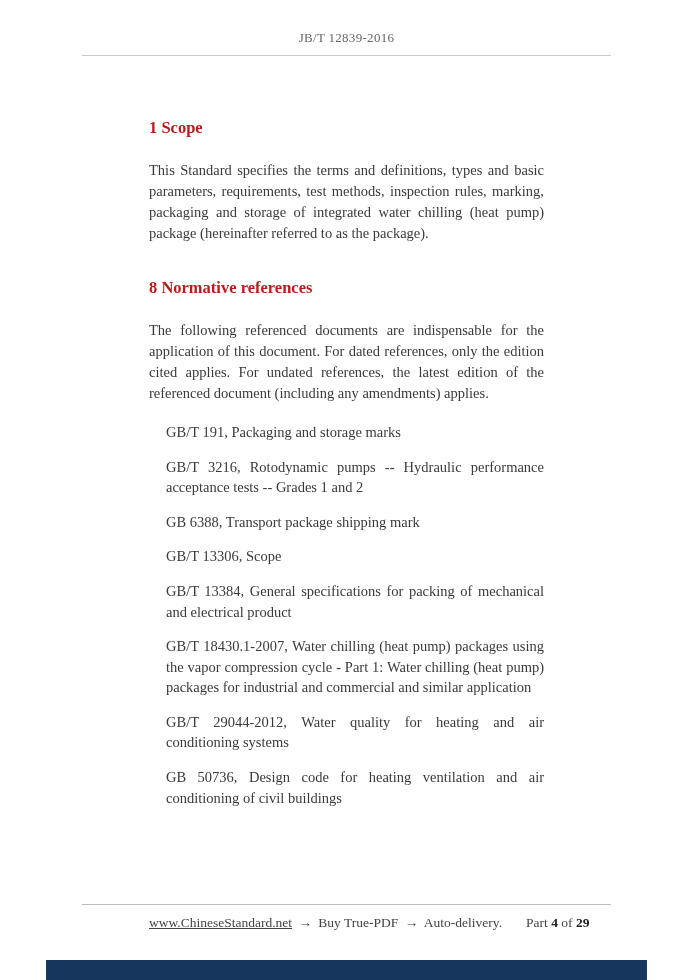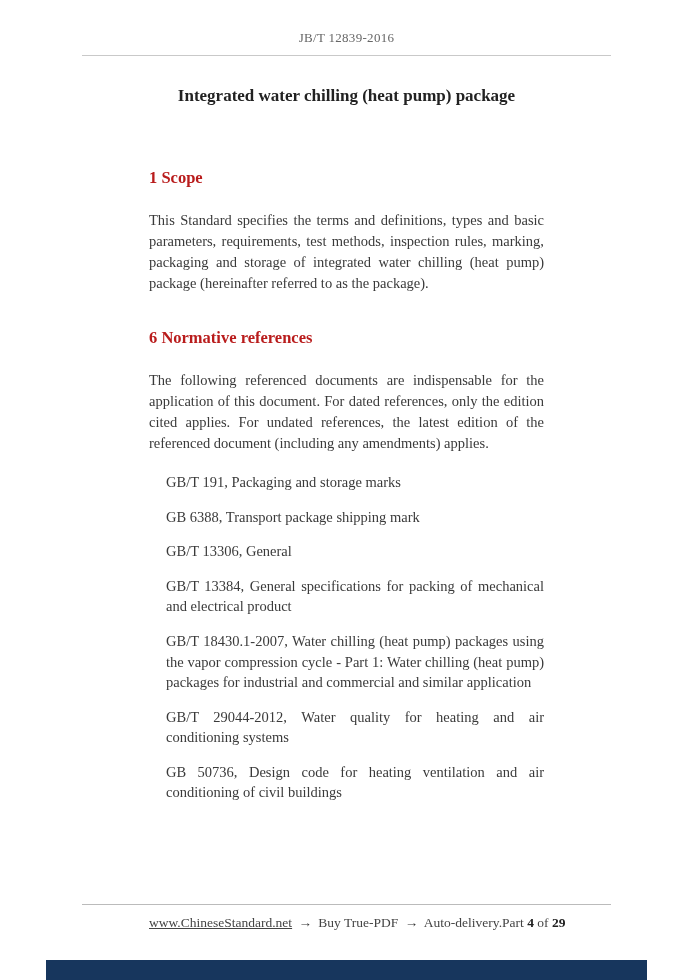--- a/index.html
+++ b/index.html
@@ -80,20 +80,21 @@
     border-top: 1px solid #bbbbbb;
     margin: 0 36px;
   }
   .footer-row {
     display: flex;
     justify-content: space-between;
     align-items: baseline;
     padding: 10px 103px 0 103px;
     font-size: 13.5px;
     color: #444;
+    gap: 24px;
   }
   .footer-left { white-space: nowrap; }
   .footer-link {
     color: #444;
     text-decoration: underline;
     cursor: pointer;
   }
   .footer-arrow {
     padding: 0 3px;
     color: #333;
@@ -114,34 +115,34 @@
 
 <div class="page">
 
   <div class="header">
     <div class="doc-number">JB/T 12839-2016</div>
     <hr class="header-rule">
   </div>
 
   <div class="content">
 
-    <h1 class="title">Integrated water chilling (heat pump) package</h1>
 
     <h2 class="section-heading heading-scope">1 Scope</h2>
 
     <p class="body-para">This Standard specifies the terms and definitions, types and basic parameters, requirements, test methods, inspection rules, marking, packaging and storage of integrated water chilling (heat pump) package (hereinafter referred to as the package).</p>
 
-    <h2 class="section-heading heading-normative">6 Normative references</h2>
+    <h2 class="section-heading heading-normative">8 Normative references</h2>
 
     <p class="body-para">The following referenced documents are indispensable for the application of this document. For dated references, only the edition cited applies. For undated references, the latest edition of the referenced document (including any amendments) applies.</p>
 
     <div class="refs">
       <p class="ref-item"><span>GB/T 191,</span> <span class="ref-title">Packaging and storage marks</span></p>
+      <p class="ref-item"><span>GB/T 3216,</span> <span class="ref-title">Rotodynamic pumps -- Hydraulic performance acceptance tests -- Grades 1 and 2</span></p>
       <p class="ref-item"><span>GB 6388,</span> <span class="ref-title">Transport package shipping mark</span></p>
-      <p class="ref-item"><span>GB/T 13306,</span> <span class="ref-title">General</span></p>
+      <p class="ref-item"><span>GB/T 13306,</span> <span class="ref-title">Scope</span></p>
       <p class="ref-item"><span>GB/T 13384,</span> <span class="ref-title">General specifications for packing of mechanical and electrical product</span></p>
       <p class="ref-item"><span>GB/T 18430.1-2007,</span> <span class="ref-title">Water chilling (heat pump) packages using the vapor compression cycle - Part 1: Water chilling (heat pump) packages for industrial and commercial and similar application</span></p>
       <p class="ref-item"><span>GB/T 29044-2012,</span> <span class="ref-title">Water quality for heating and air conditioning systems</span></p>
       <p class="ref-item"><span>GB 50736,</span> <span class="ref-title">Design code for heating ventilation and air conditioning of civil buildings</span></p>
     </div>
 
   </div>
 
   <div class="footer">
     <hr class="footer-rule">

